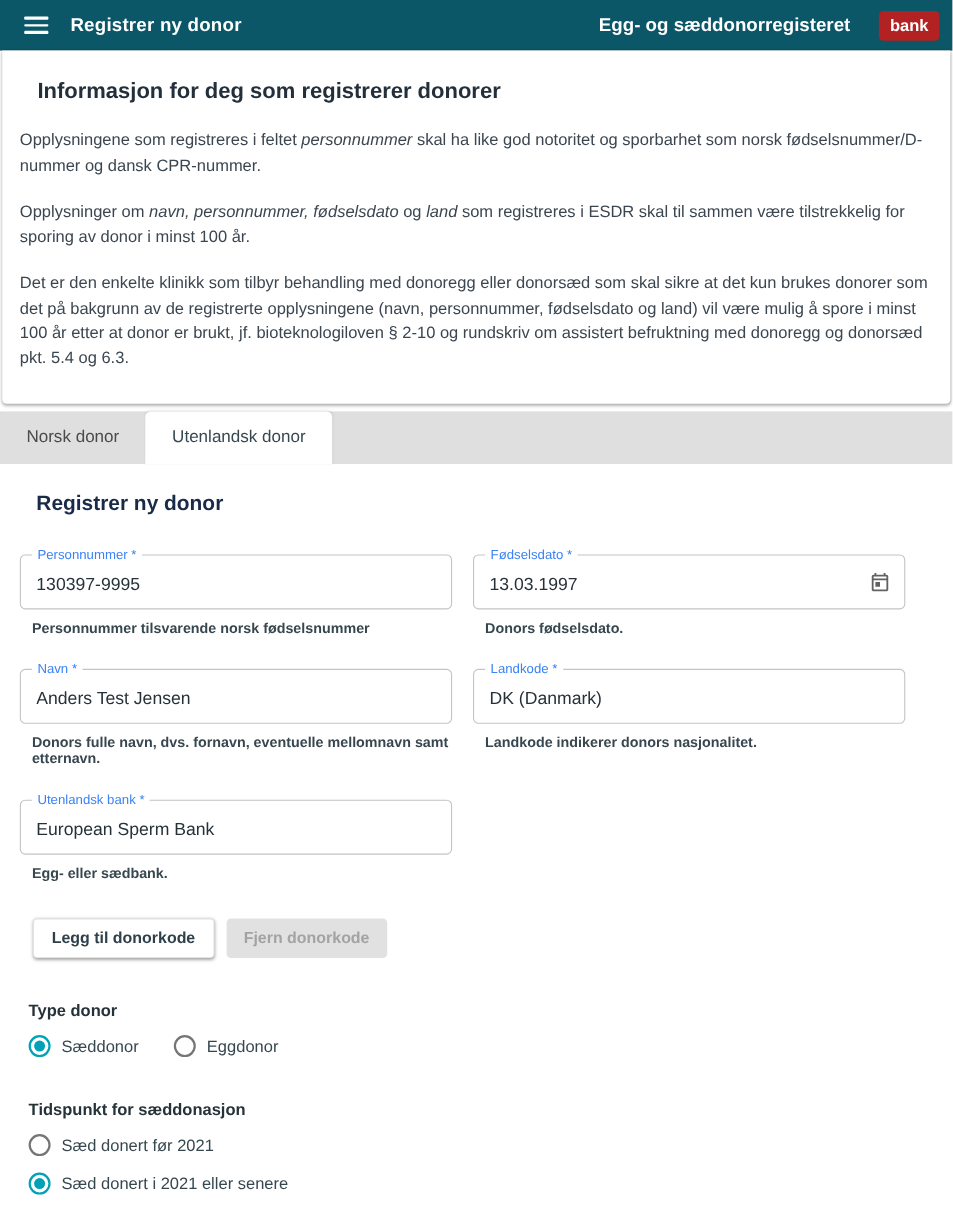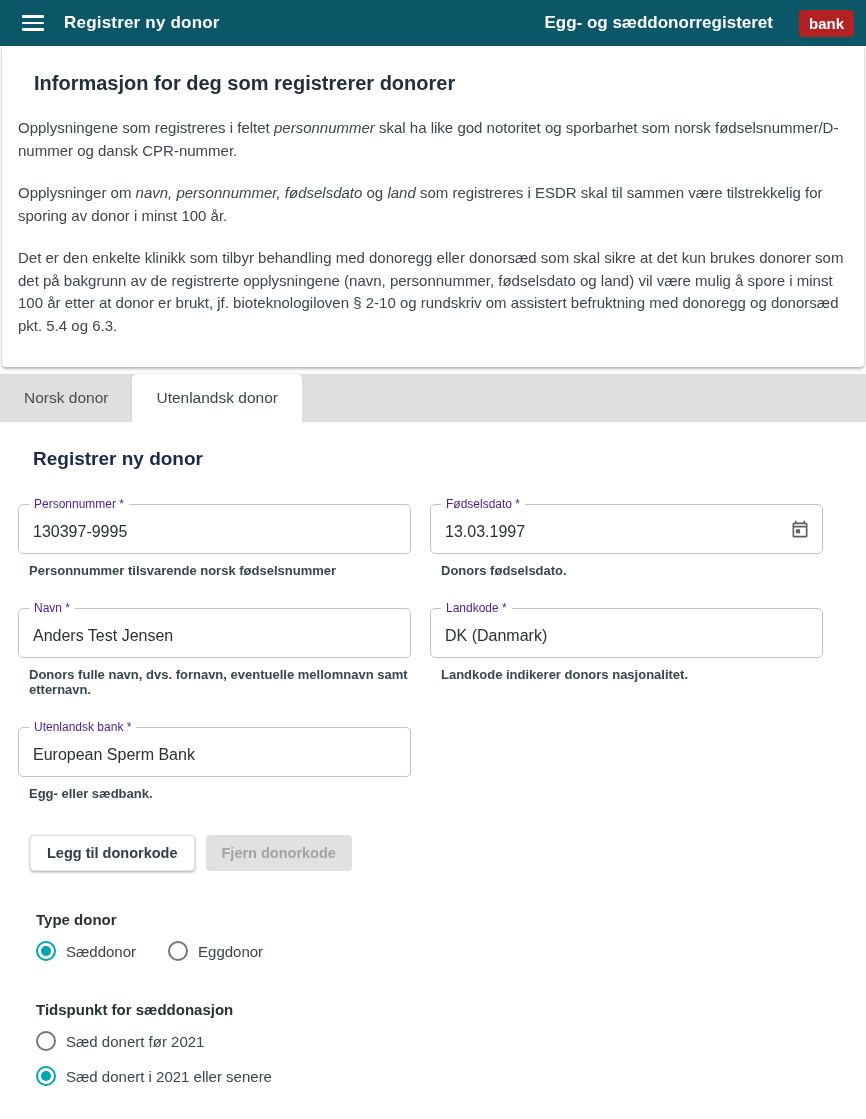--- a/index.html
+++ b/index.html
@@ -29,34 +29,34 @@
   .tab { display:flex; align-items:center; padding:0 24px; font-size:15.5px; color:#4a4a4a; cursor:pointer; }
   .tab.active { background:#fff; color:#37474f; border-radius:5px 5px 0 0; box-shadow:0 -1px 2px rgba(0,0,0,.08); }
 
   
   .form-panel { background:#fff; padding:26px 0 0 0; border-bottom:1px solid #cfcfcf; }
   .form-title { font-size:19px; color:#1a2b49; font-weight:bold; margin:0 0 34px 33px; }
 
   .grid { display:grid; grid-template-columns:393px 393px; column-gap:19px; padding-left:18px; }
   .field { margin-bottom:30px; }
   .outline-input { position:relative; height:50px; border:1px solid #c4c4c4; border-radius:5px; background:#fff; }
-  .f-label { position:absolute; top:-7px; left:10px; background:#fff; padding:0 5px; font-size:12px; color:#4c1d95; line-height:1.1; }
+  .f-label { position:absolute; top:-7px; left:10px; background:#fff; padding:0 5px; font-size:12px; color:#3b82f6; line-height:1.1; }
   .outline-input input { width:100%; height:100%; border:none; outline:none; background:transparent;
                          font-family:inherit; font-size:16px; color:#263238; padding:6px 40px 0 14px; }
   .helper { margin:9px 0 0 11px; font-size:13px; font-weight:bold; color:#37474f; }
   .cal-btn { position:absolute; right:10px; top:13px; width:24px; height:24px; cursor:pointer; display:flex; align-items:center; justify-content:center; }
 
   
   .code-buttons { display:flex; gap:11px; padding-left:30px; margin:4px 0 40px 0; }
   .btn { font-family:inherit; font-size:14.5px; font-weight:bold; border-radius:4px; height:36px; padding:0 16px; cursor:pointer; }
   .btn-raised { background:#fff; color:#30404a; border:1px solid #e3e3e3; box-shadow:0 1px 3px rgba(0,0,0,.35); }
   .btn-disabled { background:#e1e1e1; color:#a3a3a3; border:none; cursor:default; }
 
   
-  .group { padding-left:36px; margin-bottom:26px;margin-top:40px; }
+  .group { padding-left:26px; margin-bottom:26px;margin-top:40px; }
   .group-label { font-size:15px; font-weight:bold; color:#263238; margin-bottom:13px; }
   .radio-row { display:flex; gap:32px; }
   .radio-col { display:flex; flex-direction:column; gap:15px; }
   .radio-item { display:flex; align-items:center; gap:10px; cursor:pointer; }
   .radio { width:20px; height:20px; border-radius:50%; border:2px solid #757575; position:relative; flex:0 0 auto; }
   .radio.checked { border-color:#00a3b5; }
   .radio.checked::after { content:""; position:absolute; left:3px; top:3px; width:10px; height:10px; border-radius:50%; background:#00a3b5; }
   .radio-label { font-size:15px; color:#37474f; }
 </style>
 </head>

